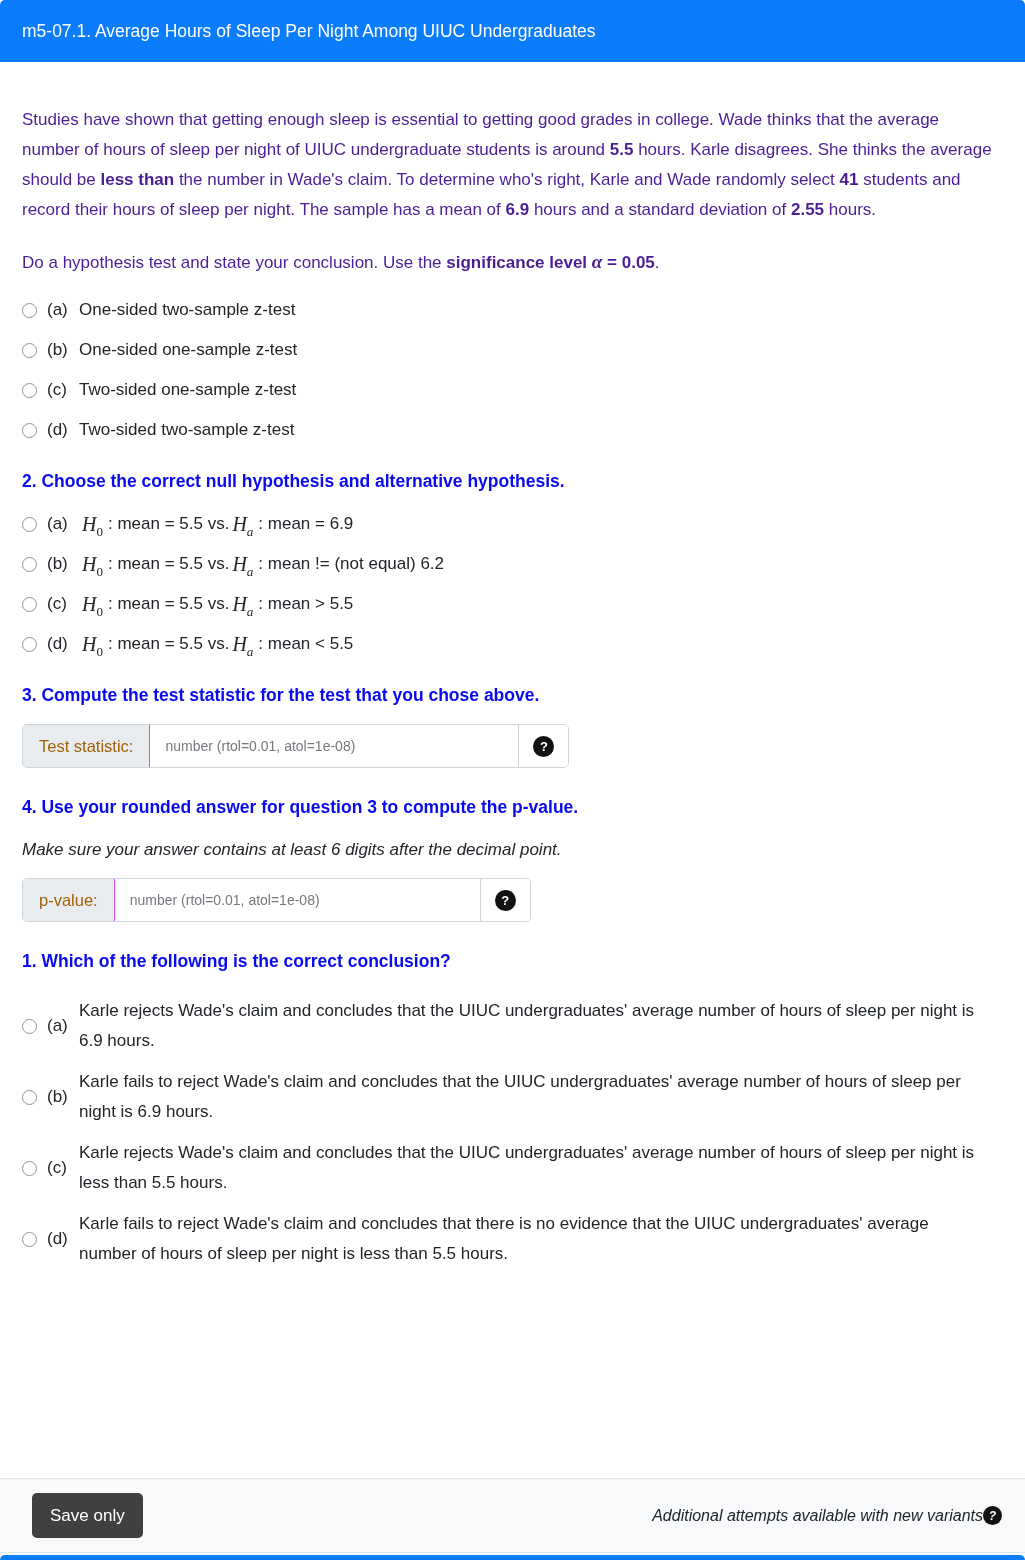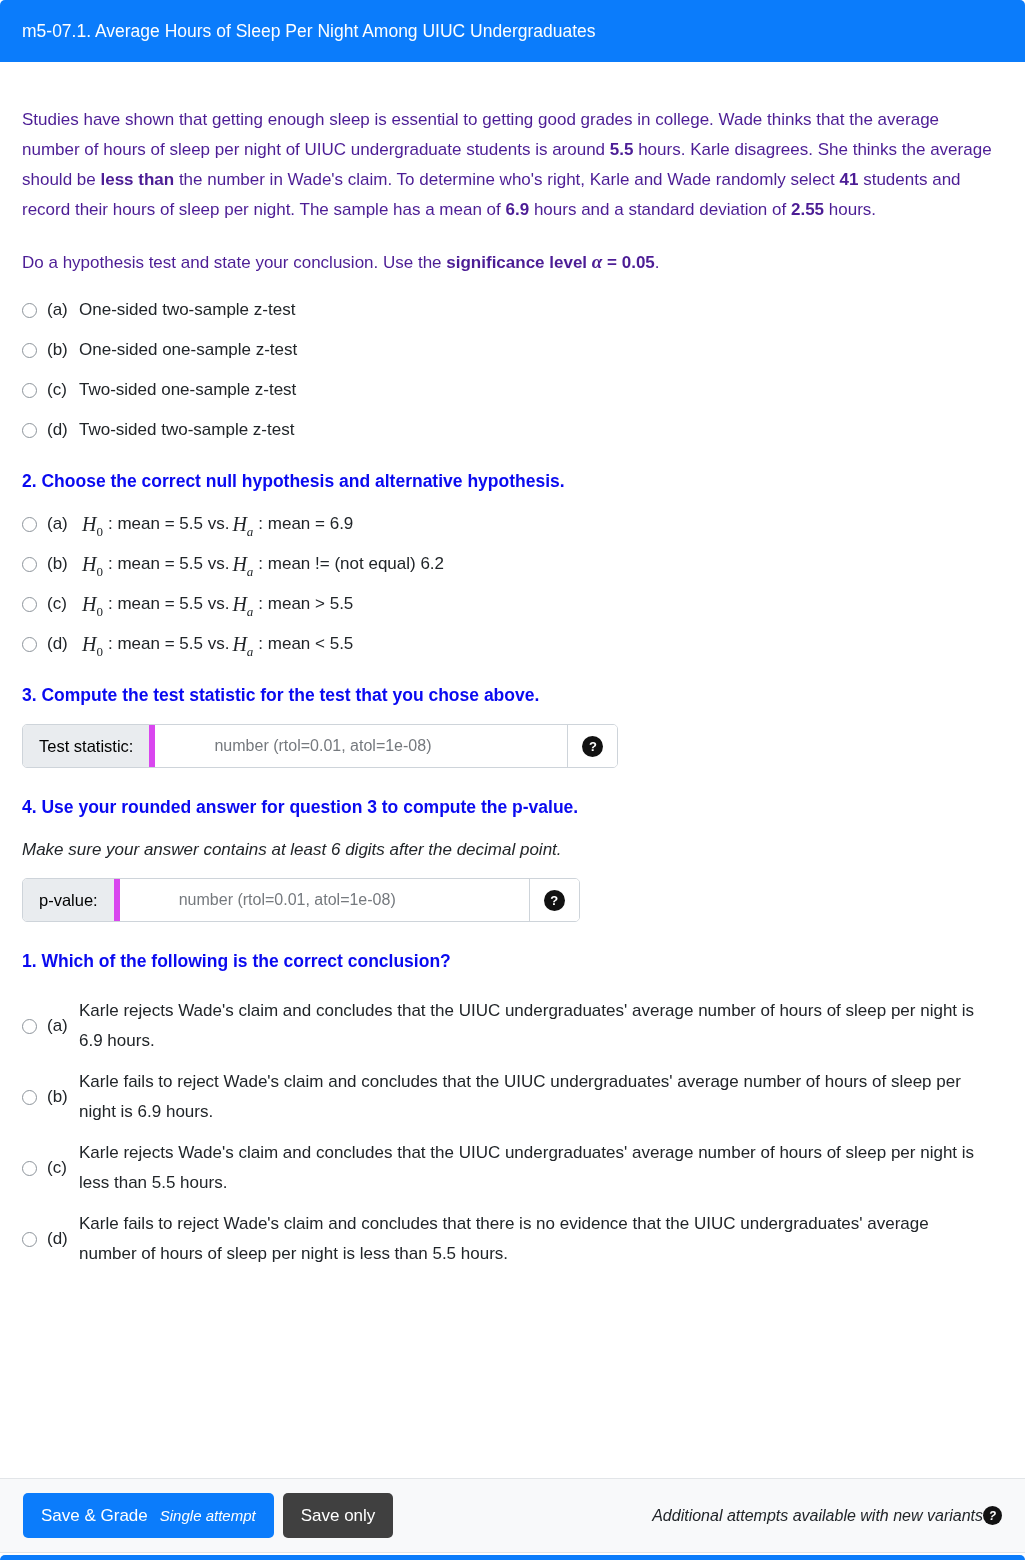--- a/index.html
+++ b/index.html
@@ -63,34 +63,33 @@
   .igroup {
     margin-top:18px;
     display:flex; align-items:stretch;
     height:44px;
     width:fit-content;
     border:1px solid #ced4da; border-radius:5px;
     background:#fff;
   }
   .iglabel {
     background:#e9ecef;
-    border-right:6px solid #d946ef;
+    border-right:1px solid #d946ef;
     border-radius:4px 0 0 4px;
     display:flex; align-items:center;
     padding:0 16px;
-    font-size:16.5px; color:#000000;
+    font-size:16.5px; color:#a16207;
     white-space:nowrap;
   }
   .ifield {
     border:none; outline:none;
     padding:0 15px;
-    font-size:16px; color:#495057;
+    font-size:14px; color:#495057;
     font-family:"Liberation Sans", sans-serif;
     border-radius:0;
-    margin-left:44px;
   }
   .ifield::placeholder { color:#75797e; opacity:1; }
   .ifield.w1 { width:368px; }
   .ifield.w2 { width:365px; }
   .ighelp {
     border-left:1px solid #ced4da;
     background:#fff;
     border-radius:0 4px 4px 0;
     width:50px;
     display:flex; align-items:center; justify-content:center;
@@ -254,24 +253,20 @@
     <div class="opt5">
       <span class="radio"></span>
       <span class="letter">(d)</span>
       <div class="otext">Karle fails to reject Wade's claim and concludes that there is no evidence that the UIUC undergraduates' average number of hours of sleep per night is less than 5.5 hours.</div>
     </div>
   </div>
 
 </div>
 
 <div class="qfooter">
-  <button class="btn btn-primary">
-    <span>Save &amp; Grade</span>
-    <span class="btn-sub">Single attempt</span>
-  </button>
   <button class="btn btn-info">
     <span>Save only</span>
   </button>
   <div class="attempts">
     <span>Additional attempts available with new variants</span>
     <span class="qbadge">?</span>
   </div>
 </div>
 
 <div class="next-card"></div>

